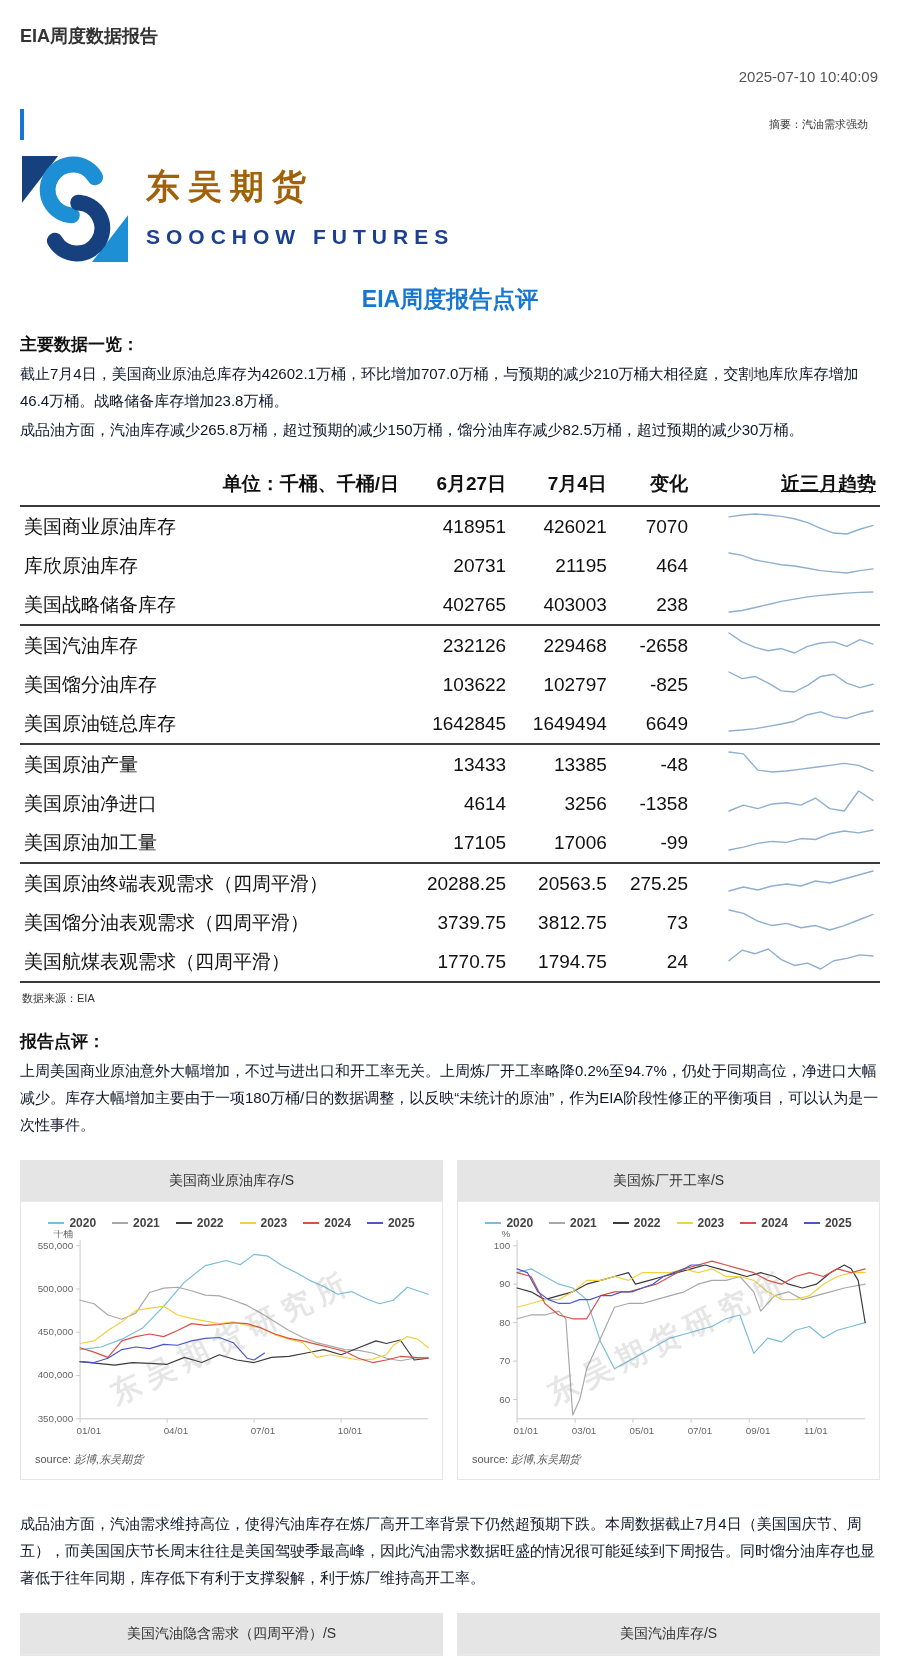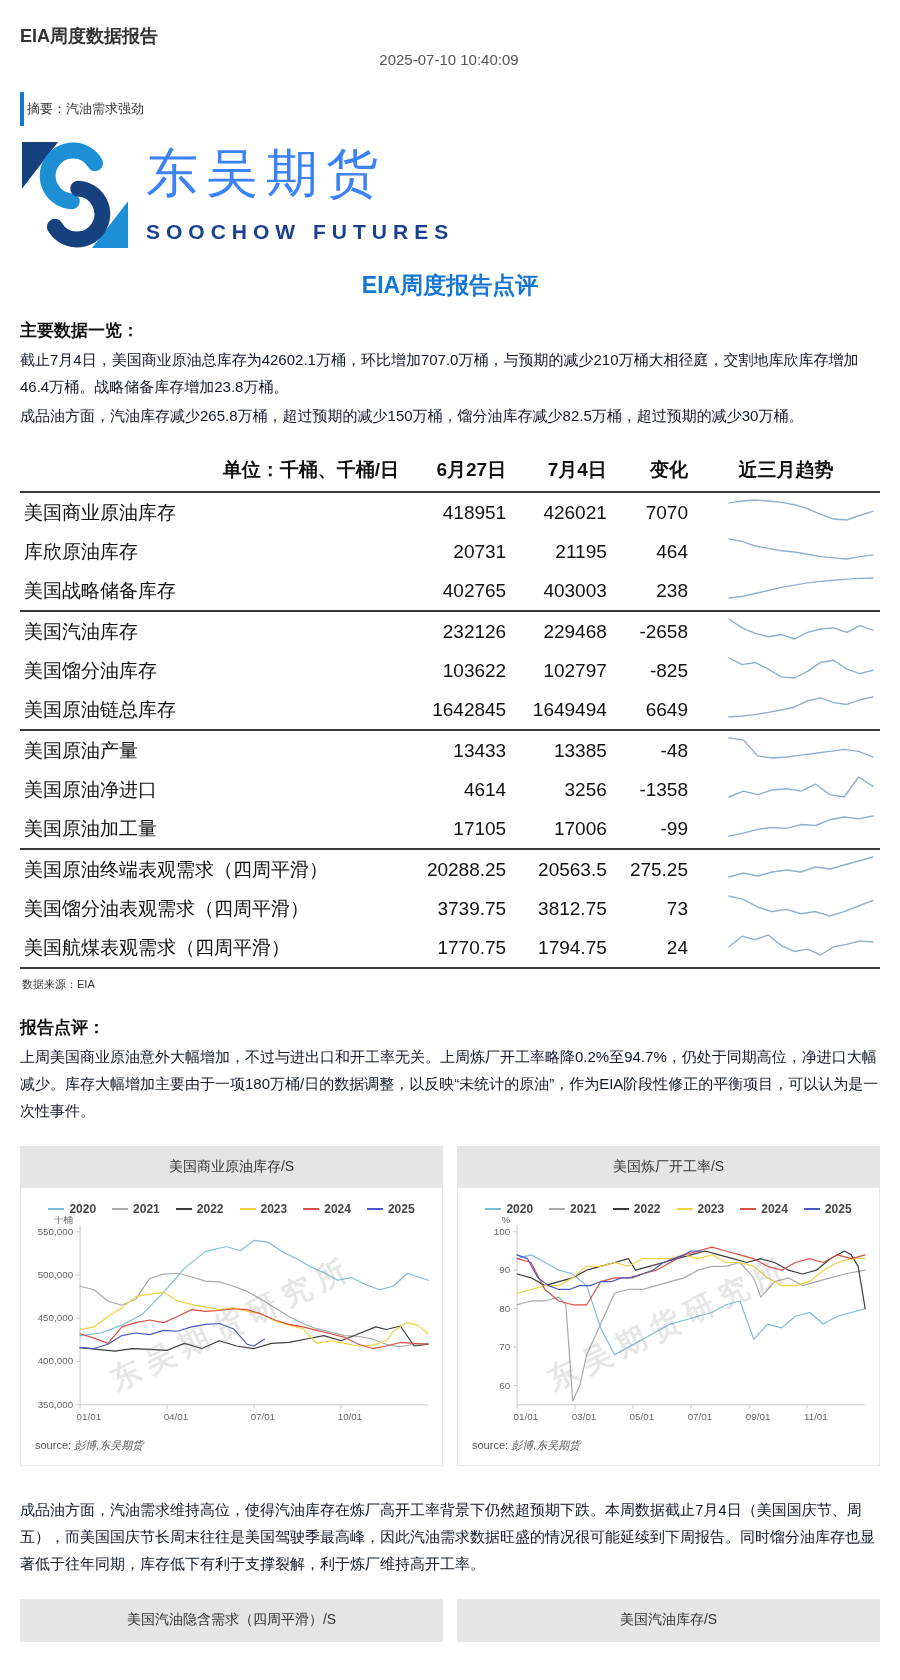--- a/index.html
+++ b/index.html
@@ -1,31 +1,31 @@
 <!DOCTYPE html>
 <html><head>
 <meta charset="utf-8">
 <style>
   html,body{margin:0;padding:0;background:#fff;}
   body{font-family:"Liberation Sans","DejaVu Sans",sans-serif;color:#222;width:900px;}
   .page{padding:16px 20px 0 20px;box-sizing:border-box;}
-  .page-title{font-size:18px;font-weight:600;color:#333;margin:8px 0 3px 0;}
-  .timestamp{text-align:center;font-size:15px;color:#555;margin:0 2px 24px 0;}
-  .summary-box{border-left:4px solid #1677d2;padding:8px 3px;font-size:13px;color:#333;margin:0 0 16px 0;}
+  .page-title{font-size:18px;font-weight:600;color:#333;margin:8px 0 20px 0;}
+  .timestamp{text-align:right;font-size:15px;color:#555;margin:0 2px 24px 0;}
+  .summary-box{border-left:4px solid #1677d2;padding:8px 12px;font-size:11px;color:#333;margin:0 0 16px 0;text-align:right;}
   .brand{display:flex;align-items:center;gap:18px;margin:6px 0 4px 2px;}
   .brand-icon{width:106px;height:106px;flex:0 0 auto;}
-  .brand-cn{font-size:52px;font-weight:400;color:#3b82f6;letter-spacing:8px;line-height:1.05;}
+  .brand-cn{font-size:34px;font-weight:700;color:#a16207;letter-spacing:8px;line-height:1.05;}
   .brand-en{font-size:21px;font-weight:700;color:#1c4090;letter-spacing:6px;margin-top:20px;}
   .report-title{text-align:center;color:#1677d2;font-size:23px;font-weight:700;margin:22px 0 18px 0;}
   .section-label{font-weight:700;font-size:17px;color:#111;margin:14px 0 4px 0;}
   .para{font-size:15px;color:#0f172a;line-height:1.8;margin:2px 0;}
   table.data{width:100%;border-collapse:collapse;margin:24px 0 8px 0;font-size:19px;color:#111;}
   table.data th{border-bottom:2px solid #3a3a3a;padding:4px 4px 8px 4px;font-weight:700;text-align:right;white-space:nowrap;}
   table.data th.col-name{text-align:right;}
-  table.data th.col-trend{text-align:center;}
+  table.data th.col-trend{text-decoration:underline;}
   table.data td{padding:4px 4px;white-space:nowrap;}
   table.data td.name{text-align:left;}
   table.data td.num{text-align:right;}
   table.data td.trend{text-align:right;width:168px;padding-left:16px;}
   table.data tr.sep td{border-bottom:2px solid #3a3a3a;}
   table.data tr:last-child td{border-bottom:2px solid #3a3a3a;}
   .source-note{font-size:11px;color:#333;margin:4px 0 24px 2px;}
   .chart-row{display:flex;gap:14px;margin:22px 0 30px 0;}
   .chart-card{flex:1;border:1px solid #e6e6e6;background:#fff;min-width:0;}
   .chart-title{background:#e5e5e5;border-bottom:1px solid #e9e9e9;text-align:center;font-size:14px;color:#333;padding:11px 0;}

